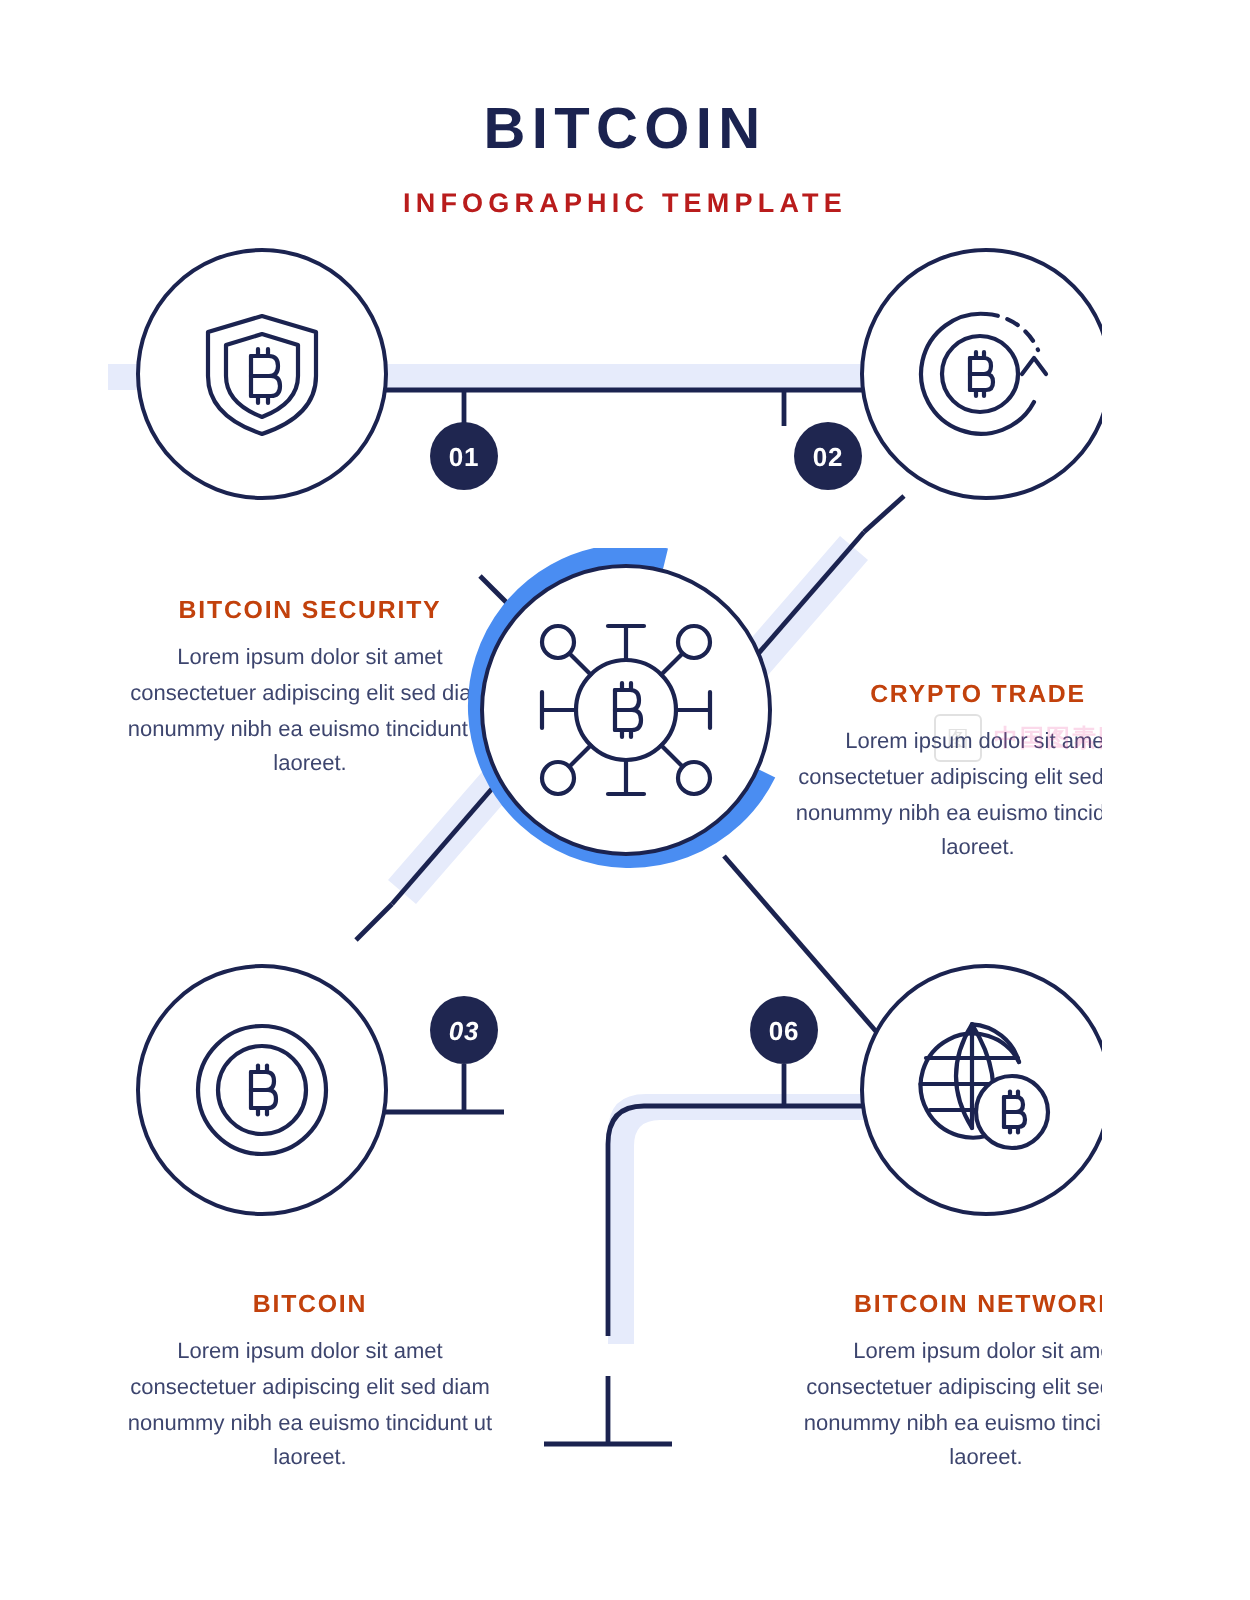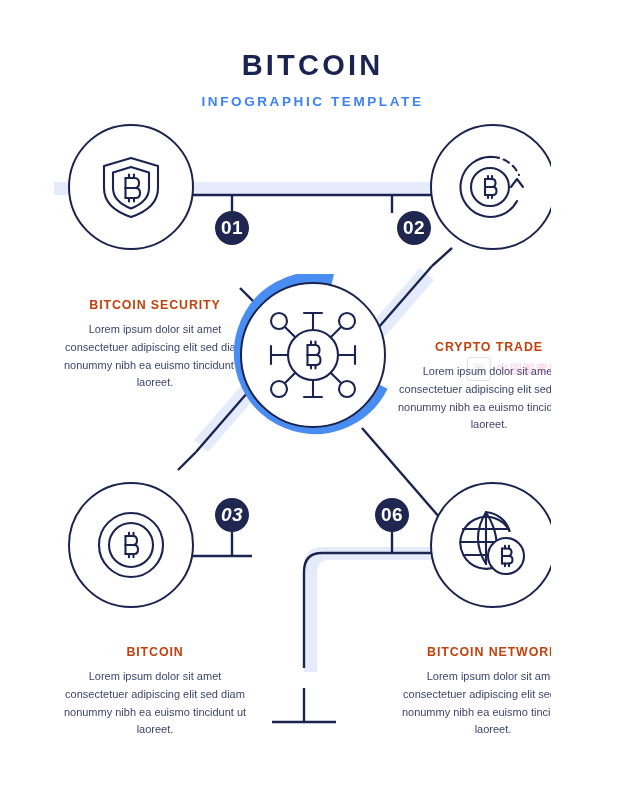--- a/index.html
+++ b/index.html
@@ -32,21 +32,21 @@
     letter-spacing: 3.2px;
     font-weight: bold;
     color: #1b2350;
     line-height: 1.1;
   }
   #sub-title {
     margin-top: 12px;
     font-size: 13.5px;
     letter-spacing: 2.6px;
     font-weight: bold;
-    color: #3b82f6;
+    color: #b91c1c;
   }
 
   
   #wires {
     position: absolute;
     left: 0;
     top: 0;
     width: 625px;
     height: 800px;
   }
@@ -95,21 +95,21 @@
   }
 
   
   .badge {
     position: absolute;
     width: 34px;
     height: 34px;
     border-radius: 50%;
     background: #1f2650;
     color: #ffffff;
-    font-size: 19px;
+    font-size: 13px;
     font-weight: bold;
     letter-spacing: 0.4px;
     display: flex;
     align-items: center;
     justify-content: center;
     z-index: 8;
   }
   #badge-1 { left: 215px; top: 211px; }
   #badge-2 { left: 397px; top: 211px; }
   #badge-3 { left: 215px; top: 498px; font-style: italic; }

